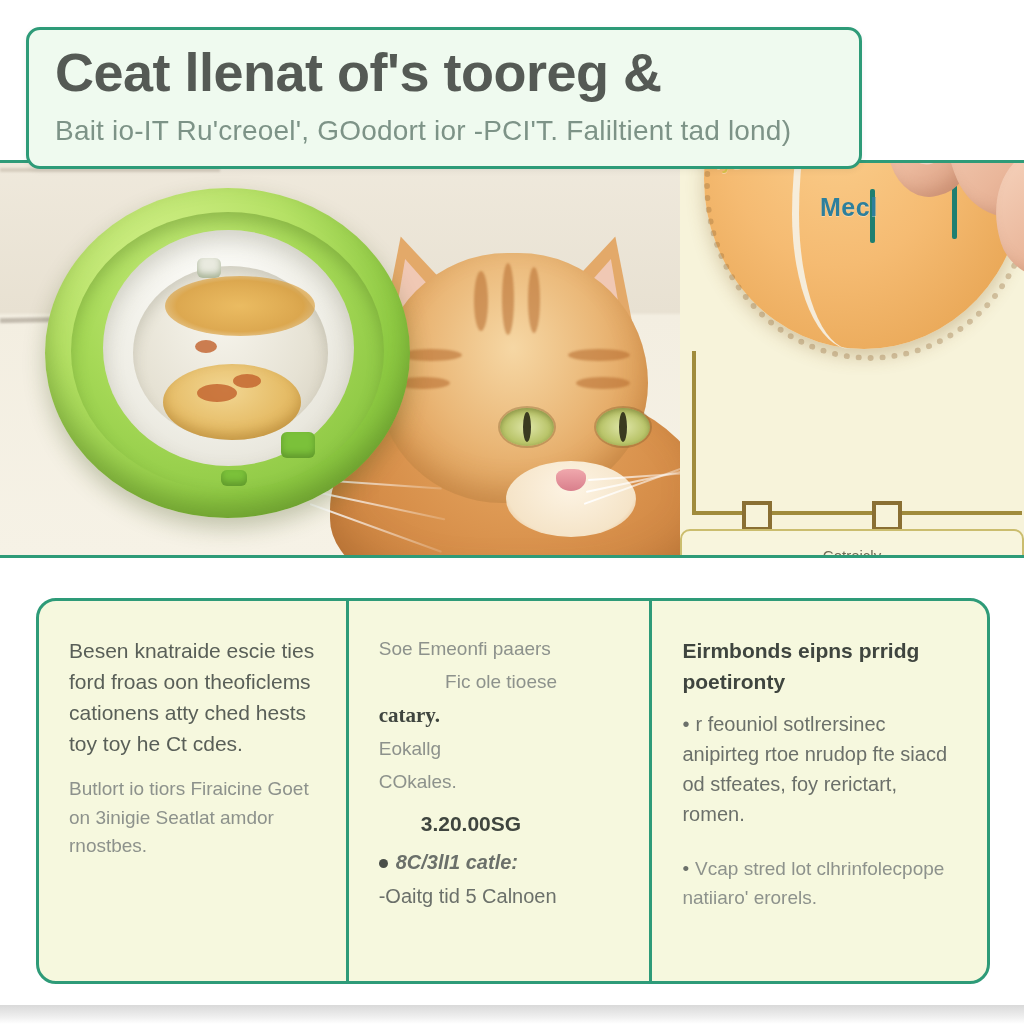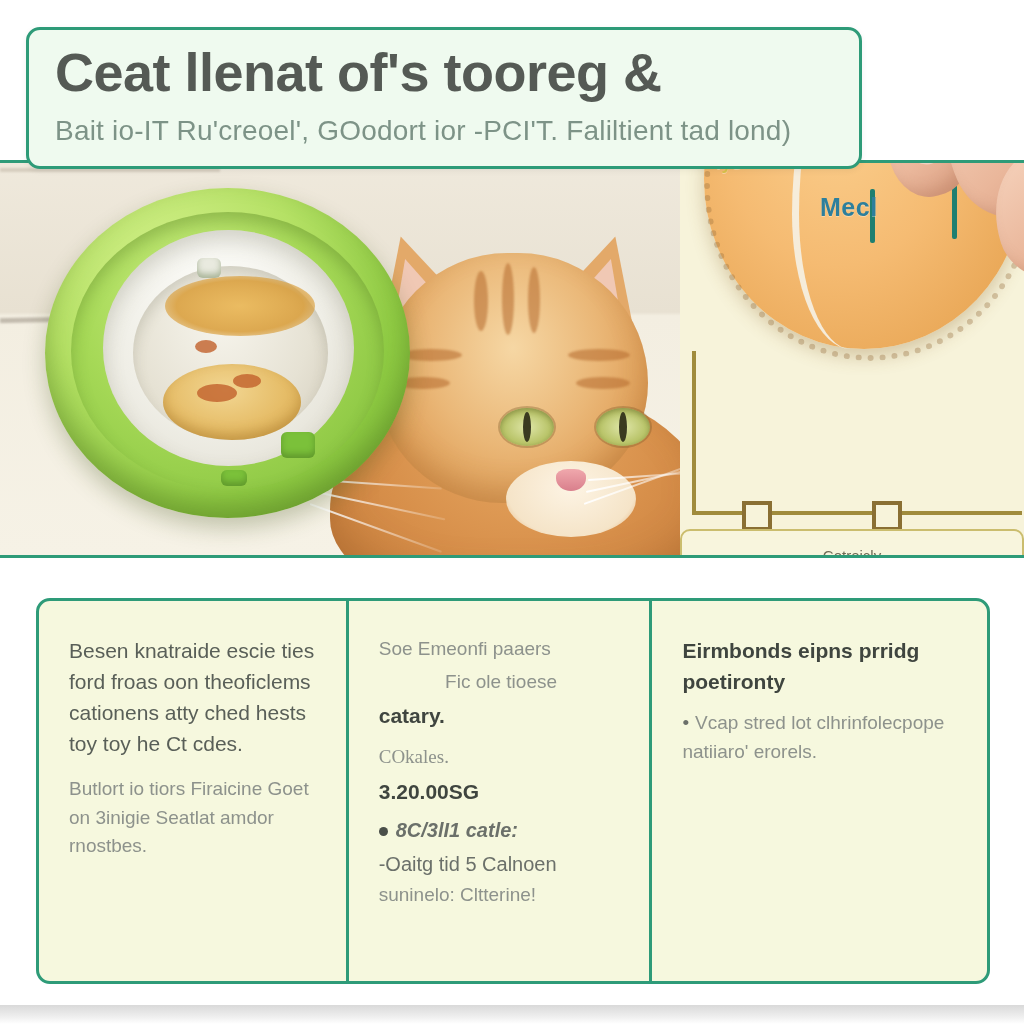--- a/index.html
+++ b/index.html
@@ -220,21 +220,21 @@
     white-space:nowrap;
   }
   .header-sub{
     font-size:28px;color:#7d9387;margin-top:14px;white-space:nowrap;
     letter-spacing:.2px;
   }
 
   
   .bottom-panel{
     position:absolute;left:36px;top:598px;width:954px;height:386px;
-    background:#f6f8de;border:3px solid #2e9b78;border-radius:14px;
+    background:#f6f8de;border:3px solid #2e9b78;border-radius:20px;
     box-sizing:border-box;display:flex;
     overflow:hidden;
   }
   .col{
     box-sizing:border-box;padding:34px 26px 20px 30px;
     position:relative;
   }
   .col.c1{width:308px;}
   .col.c2{width:308px;border-left:3px solid #2e9b78;border-right:3px solid #2e9b78;}
   .col.c3{width:336px;}
@@ -355,32 +355,35 @@
   <div class="bottom-panel">
 
     <div class="col c1">
       <p class="lead">Besen knatraide escie ties ford froas oon theoficlems cationens atty ched hests toy toy he Ct cdes.</p>
       <p class="sub">Butlort io tiors Firaicine Goet on 3inigie Seatlat amdor rnostbes.</p>
     </div>
 
     <div class="col c2">
       <p class="sub" style="margin-bottom:4px;">Soe Emeonfi paaers</p>
       <p class="sub" style="text-align:center;margin-bottom:4px;">Fic ole tioese</p>
-      <p class="lead" style="margin-bottom:12px;"><b>catary.</b></p>
-      <p class="sub" style="margin-bottom:4px;font-family:Liberation Serif, serif;">COkales.</p>
-      <p class="lead" style="margin-bottom:8px;"><b>3.20.00SG</b></p>
+      <p class="lead" style="margin-bottom:4px;font-family:Liberation Serif, serif;"><b>catary.</b></p>
+      <p class="sub" style="margin-bottom:4px;">Eokallg</p>
+      <p class="sub" style="margin-bottom:12px;">COkales.</p>
+      <p class="lead" style="margin-bottom:8px;margin-left:42px;"><b>3.20.00SG</b></p>
       <p class="bullet" style="margin-bottom:4px;font-style:italic;">
         <span class="dot"></span><b>8C/3lI1 catle:</b>
       </p>
       <p class="bullet" style="margin-bottom:2px;">-Oaitg tid  5 Calnoen</p>
-      <p class="sub">suninelo: Cltterine!</p>
     </div>
 
     <div class="col c3">
       <p class="lead" style="margin-bottom:12px;"><b>Eirmbonds eipns prridg poetironty</b></p>
+      <p class="bullet" style="margin-bottom:26px;">
+        <span class="dash">•</span><span>r feouniol sotlrersinec anipirteg rtoe nrudop fte siacd od stfeates, foy rerictart, romen.</span>
+      </p>
       <p class="sub">
         <span class="dash">•</span><span>Vcap stred lot clhrinfolecpope natiiaro' erorels.</span>
       </p>
     </div>
 
   </div>
 
   <div class="page-shadow"></div>
 </div>
 

